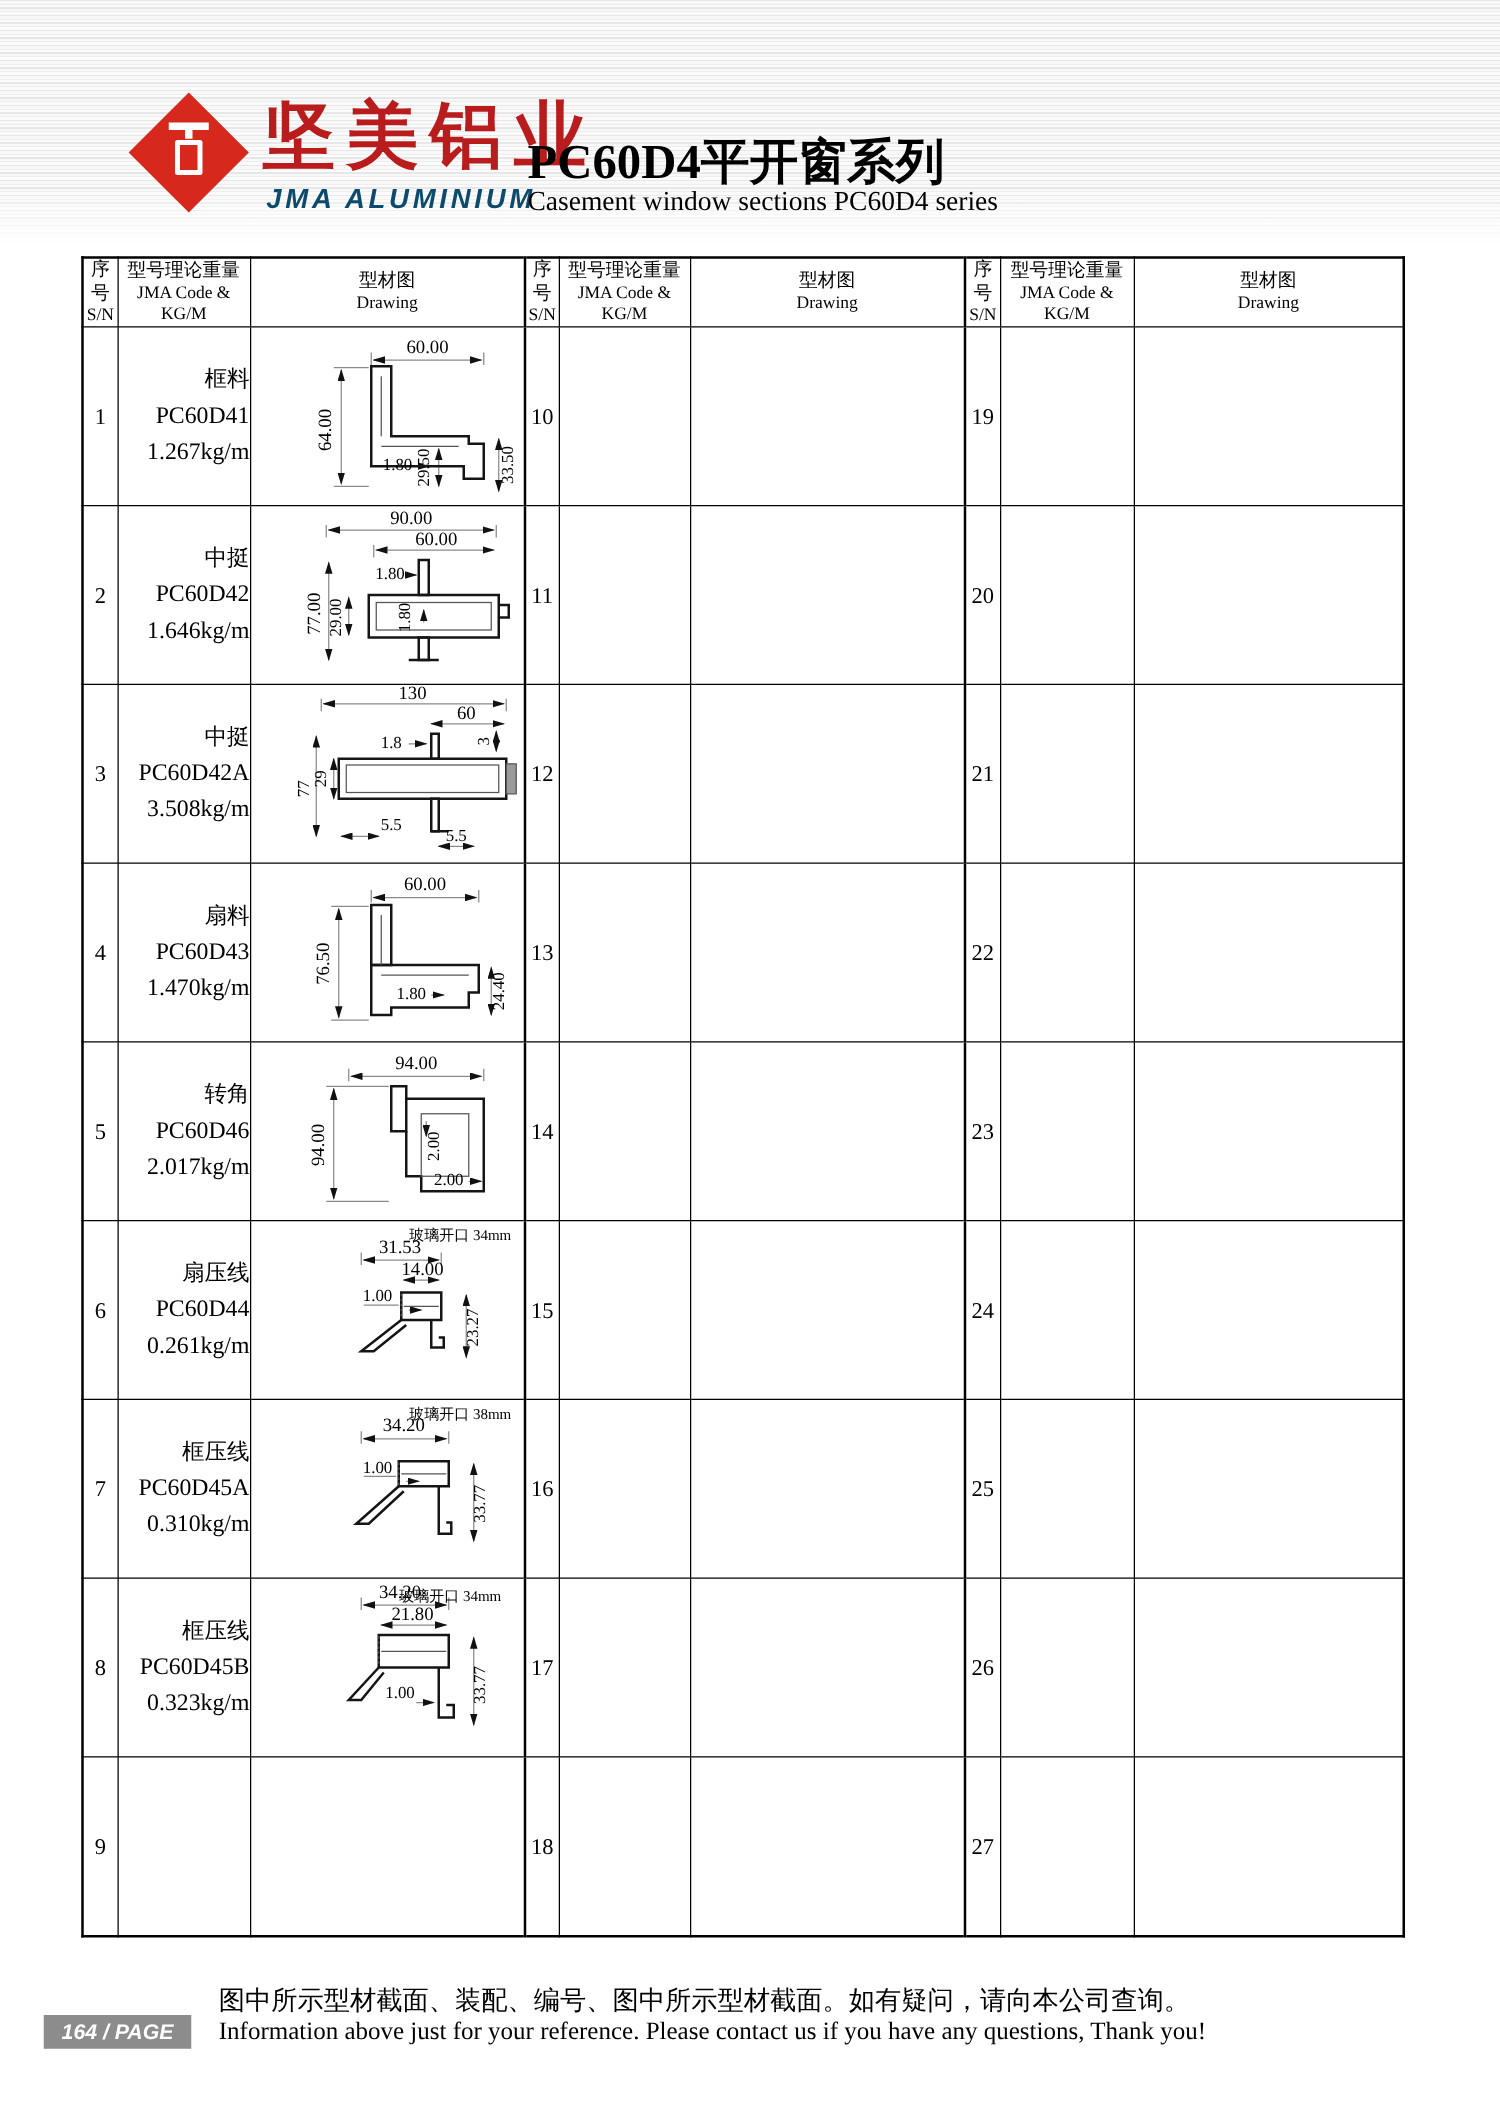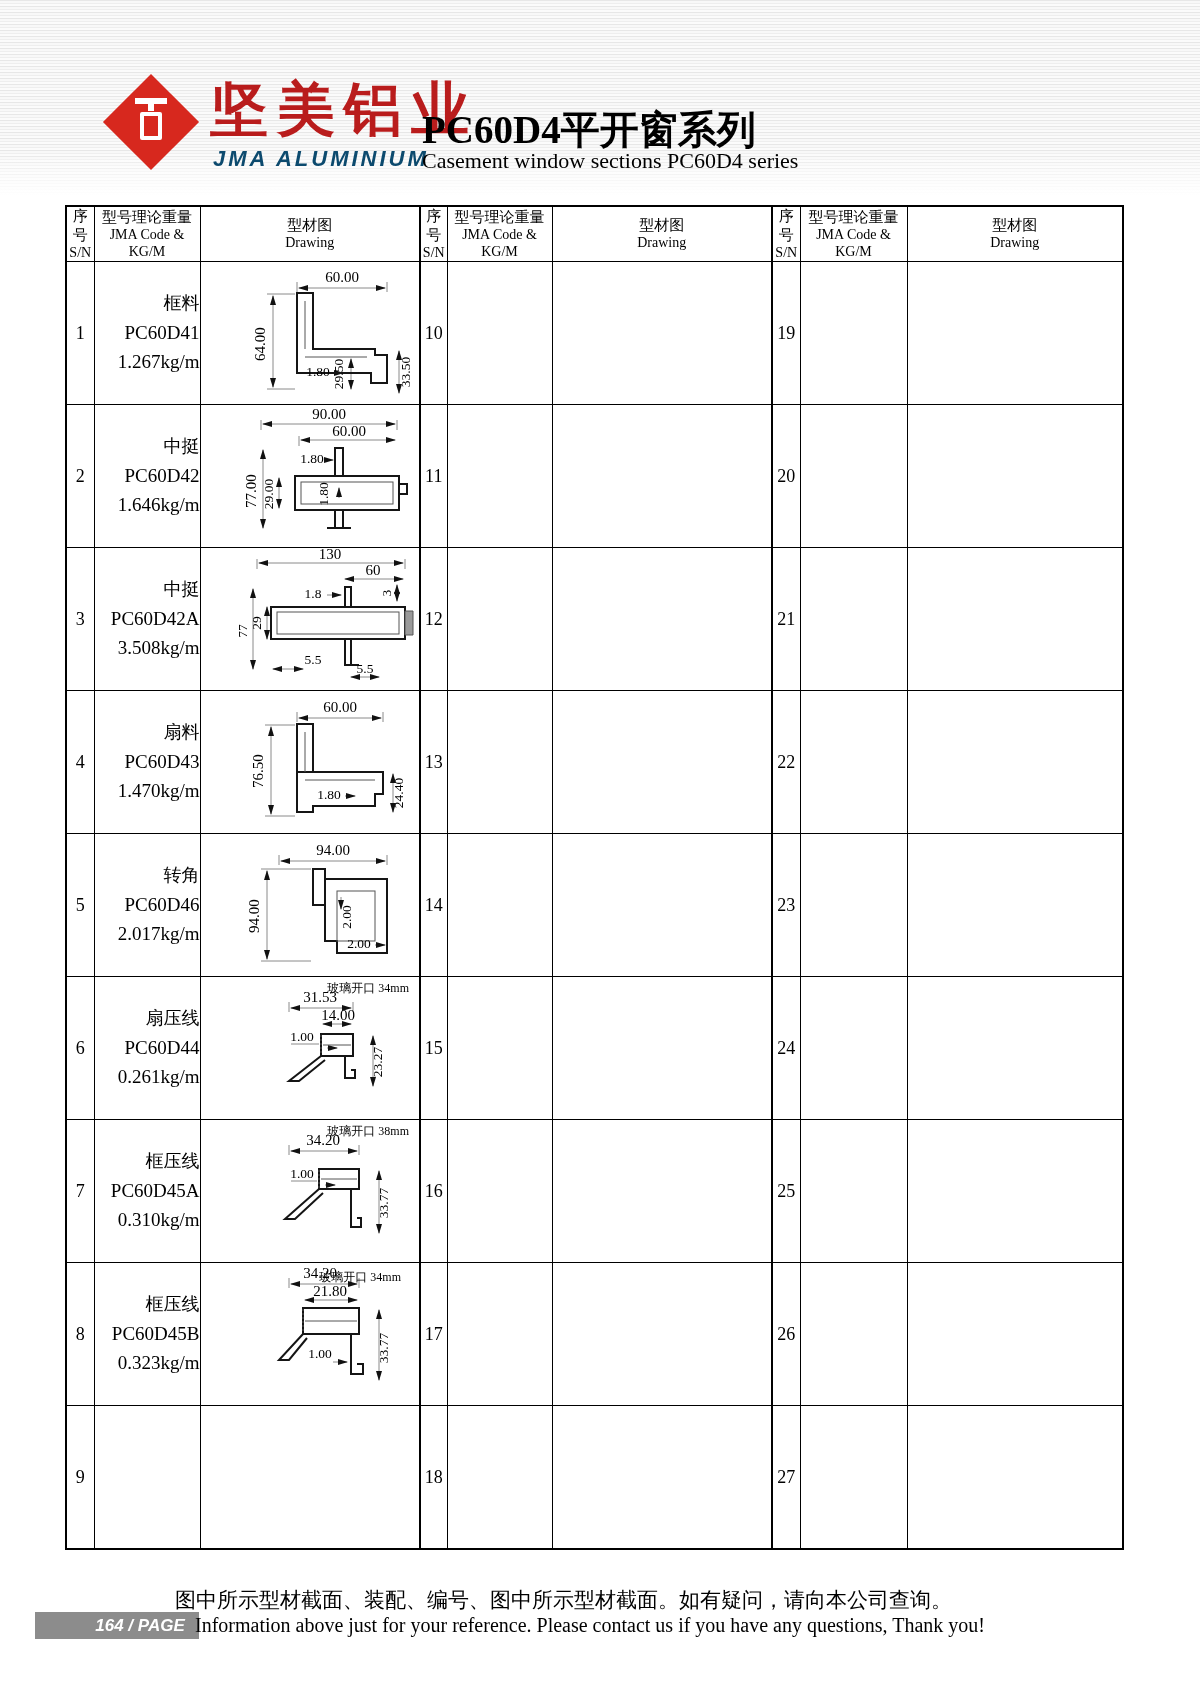--- a/index.html
+++ b/index.html
@@ -59,25 +59,25 @@
   line.ar1{marker-end:url(#arr);}
   .pf rect,.pf path,.pf line{stroke:#151515;stroke-width:2;fill:none;}
   .pf .pf2{stroke:#555;stroke-width:1;}
   .pf .fillg{fill:#9a9a9a;stroke:#555;stroke-width:1;}
   svg text{font-family:"Liberation Serif",serif;font-size:15px;fill:#000;}
   svg text.sm{font-size:13.5px;}
 
   
   .page-box{position:absolute;left:35px;top:1612px;width:118px;height:27px;
     background:#8c8c8c;color:#fff;font-family:"Liberation Sans",sans-serif;
-    font-weight:bold;font-style:italic;font-size:17px;text-align:center;line-height:27px;padding-left:46px;}
+    font-weight:bold;font-style:italic;font-size:17px;text-align:center;line-height:27px;}
   .foot-cn{position:absolute;left:175px;top:1586px;font-size:21px;
     font-family:"Liberation Sans",sans-serif;}
   .foot-en{position:absolute;left:175px;top:1614px;font-size:20px;
-    font-family:"Liberation Serif",serif;margin-left:20px;}
+    font-family:"Liberation Serif",serif;}
 </style>
 </head>
 <body>
 
 <svg width="0" height="0" style="position:absolute">
   <defs>
     <marker id="arr" viewBox="0 0 10 6" refX="9" refY="3" markerWidth="10" markerHeight="6" orient="auto-start-reverse">
       <path d="M0,0 L10,3 L0,6 Z" fill="#111"></path>
     </marker>
   </defs>

